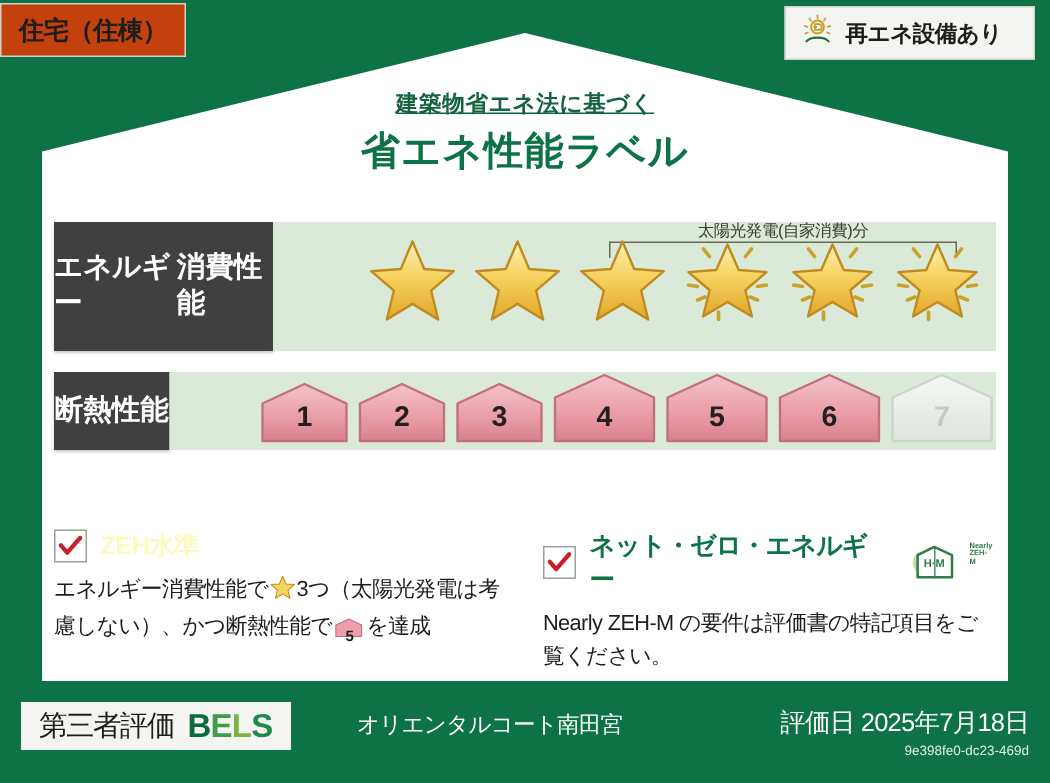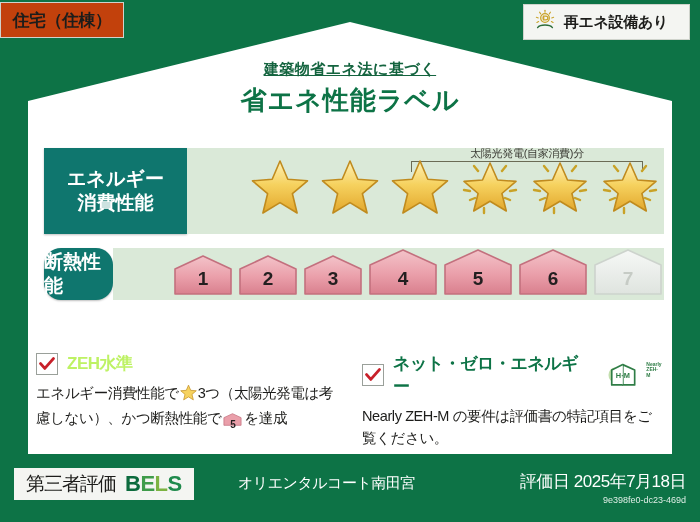--- a/index.html
+++ b/index.html
@@ -37,27 +37,26 @@
   .renew-badge .txt{font-size:15px;font-weight:bold;color:#1d1d1b;letter-spacing:-0.3px;}
   
   .title-wrap{position:absolute;left:0;top:60px;width:700px;text-align:center;}
   .title-sub{font-size:15px;font-weight:bold;color:#14643f;letter-spacing:0.5px;text-decoration:underline;}
   .title-main{font-size:26px;font-weight:bold;color:#0d7346;letter-spacing:1px;margin-top:4px;}
   
   .perf-rows{position:absolute;left:36px;top:148px;width:628px;}
   .row{display:flex;align-items:stretch;position:relative;}
   .row + .row{margin-top:14px;}
   .row-label{
-    width:146px;min-height:86px;background:#0f766e;
-    display:flex;flex-direction:column;align-items:center;justify-content:center;
+    width:146px;min-height:86px;background:#404040;
+    display:flex;flex-direction:row;align-items:center;justify-content:center;
     color:#ffffff;font-size:19px;font-weight:bold;line-height:1.25;letter-spacing:0px;
     box-shadow:0 1px 2px rgba(0,0,0,.25);
-    margin-left:8px;
-  }
-  .row-label.short{min-height:52px;font-size:19px;border-radius:17px;}
+  }
+  .row-label.short{min-height:52px;font-size:19px;}
   .row-body{
     flex:1;background:#dae9d8;position:relative;
     display:flex;align-items:flex-start;padding-left:47px;
   }
   
   .stars{display:flex;align-items:center;gap:2px;padding-left:12px;margin-top:6px;}
   .star-slot{position:relative;width:68px;height:66px;display:flex;align-items:center;justify-content:center;}
   .star-slot svg{display:block;}
   
   .solar-note{
@@ -78,21 +77,21 @@
   }
   .house-badge.off .num{color:#c6cbc5;}
   
   .checks{position:absolute;left:36px;top:352px;width:628px;display:flex;gap:26px;}
   .check-col{width:300px;}
   .check-head{display:flex;align-items:center;gap:9px;}
   .checkbox{
     width:20px;height:20px;border:1.6px solid #9aa09a;background:#fff;
     display:flex;align-items:center;justify-content:center;flex:none;
   }
-  .check-title{font-size:17px;font-weight:bold;color:#bef264;letter-spacing:-0.5px;}
+  .check-title{font-size:17px;font-weight:bold;color:#fef9c3;letter-spacing:-0.5px;}
   .check-title.dk{color:#0d7346;}
   .check-body{
     margin-top:7px;font-size:14.5px;color:#1d1d1b;line-height:1.55;letter-spacing:-0.4px;
   }
   .inline-star{display:inline-block;vertical-align:-3px;margin:0 1px;}
   .inline-house{display:inline-block;vertical-align:-4px;margin:0 2px;position:relative;}
   .inline-house .n{
     position:absolute;left:0;right:0;bottom:1px;text-align:center;
     font-size:10px;font-weight:bold;color:#231f20;
   }

